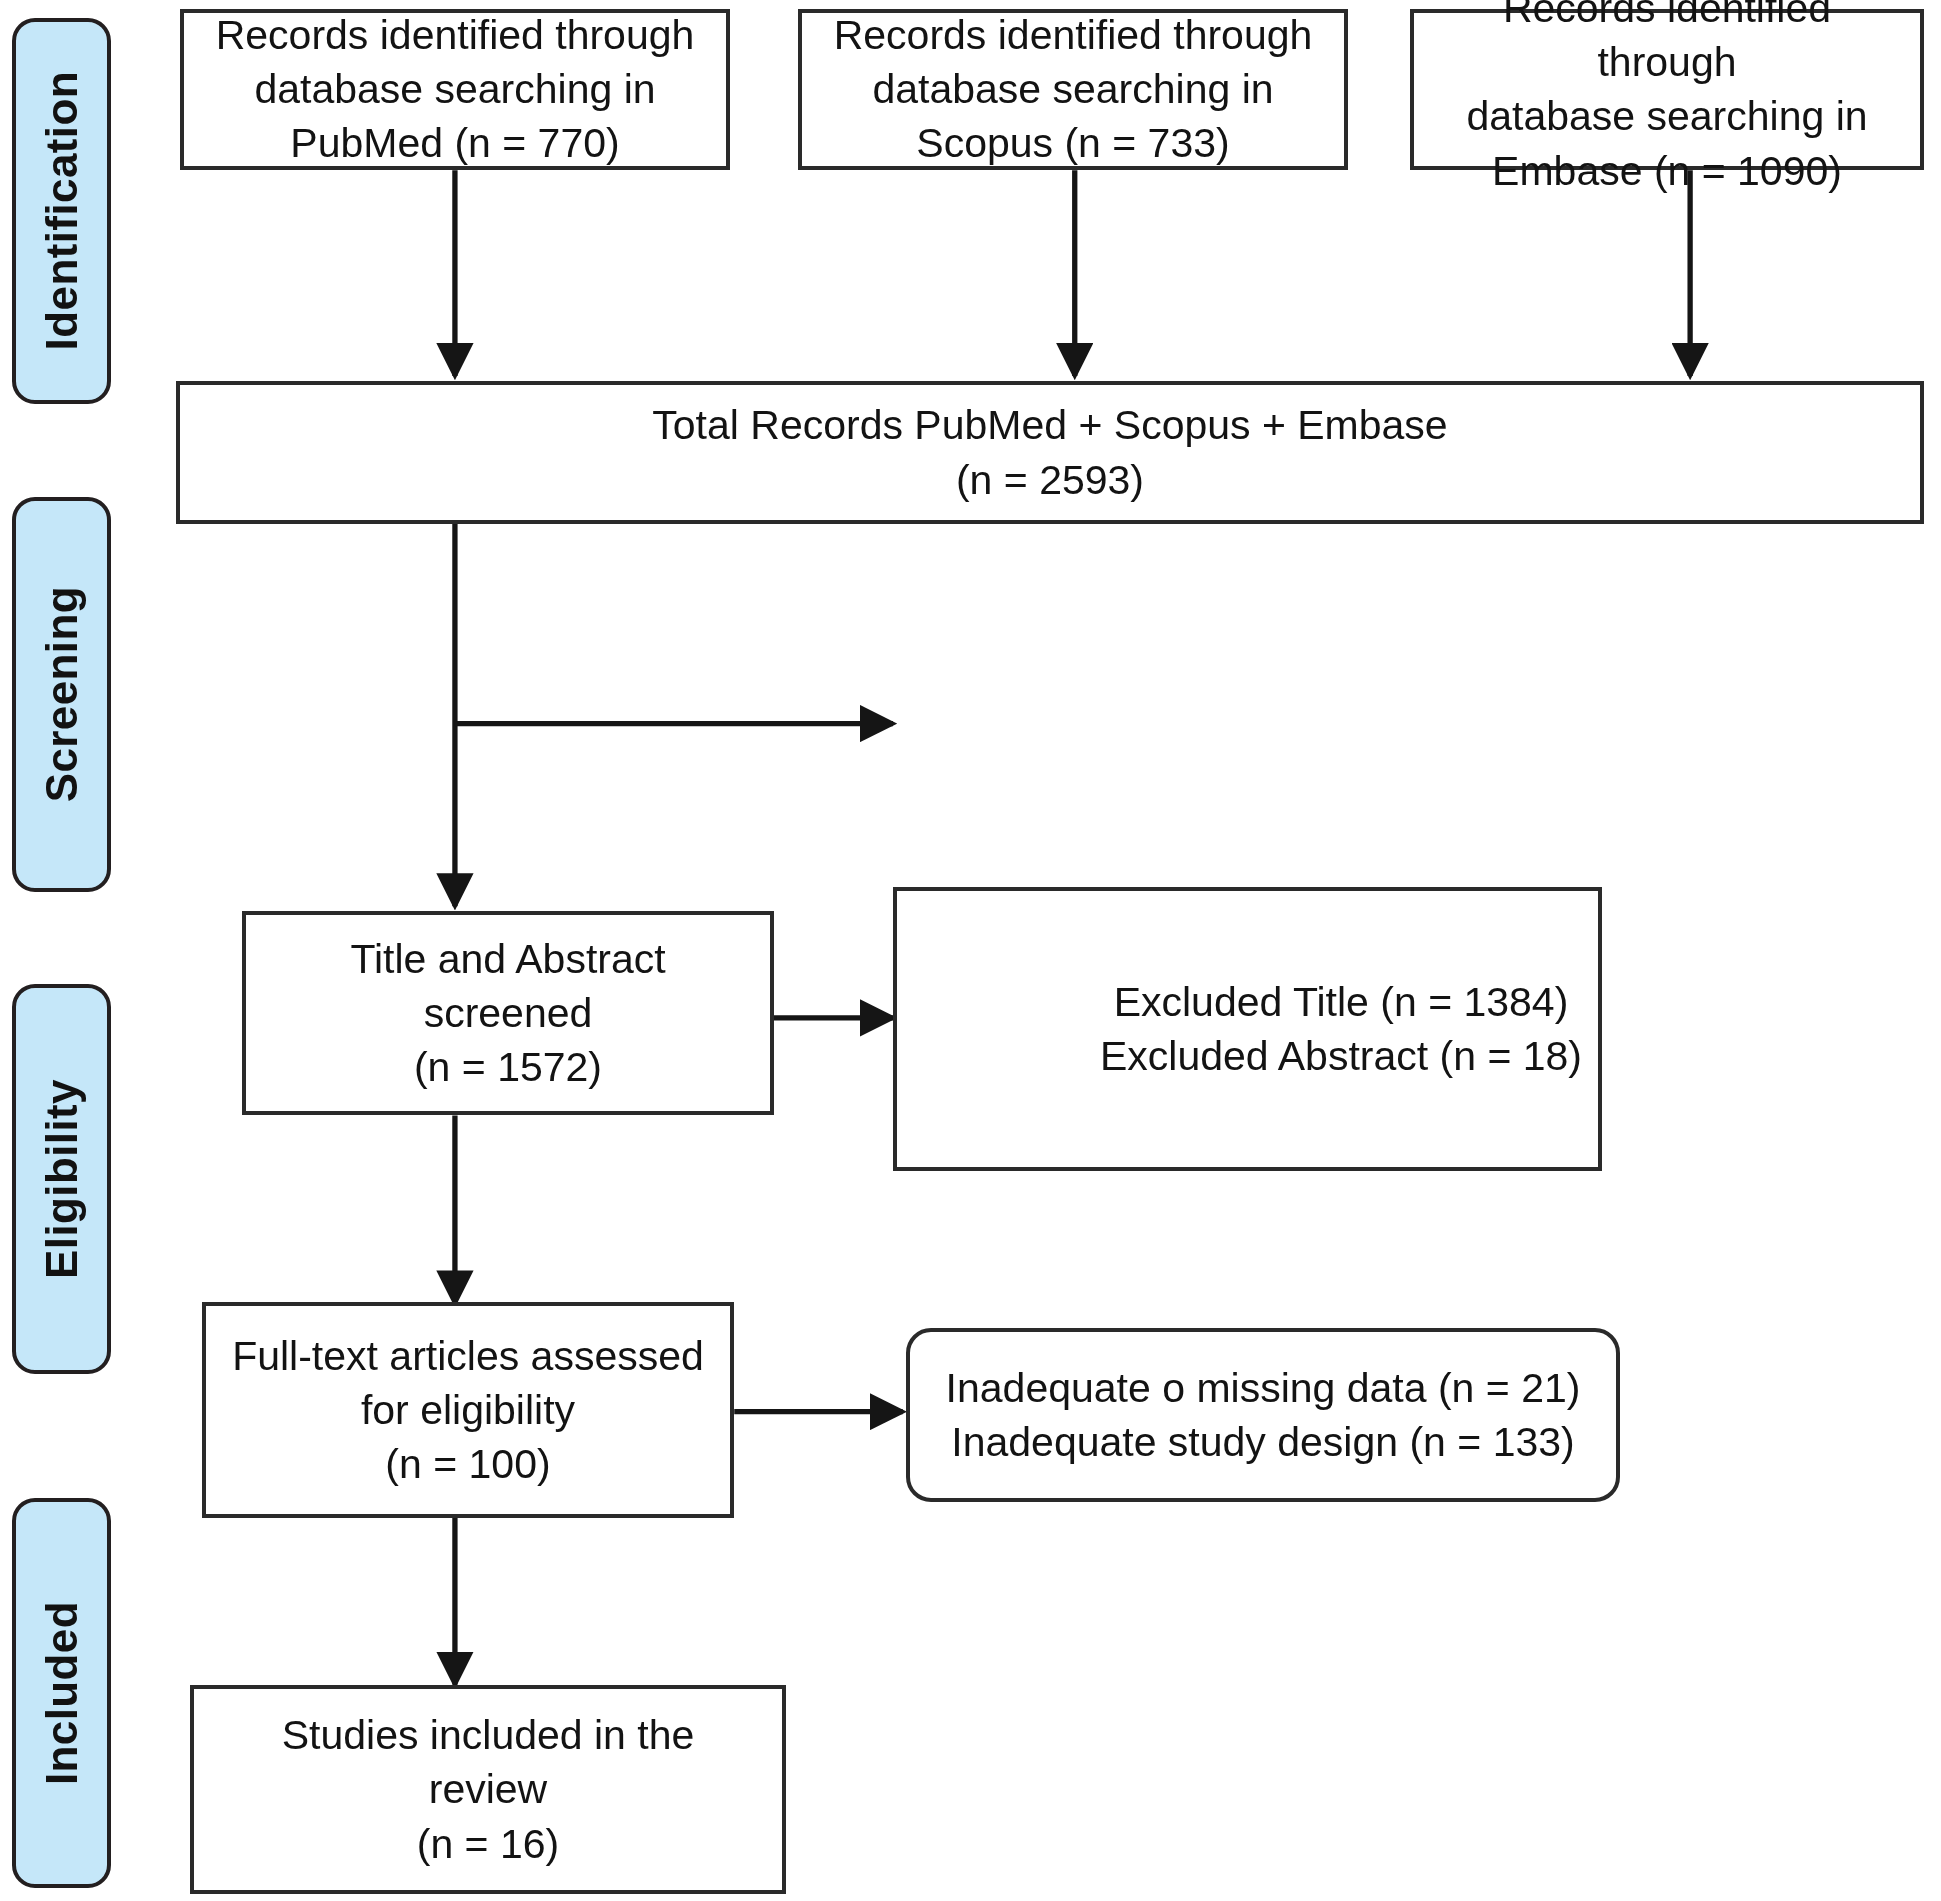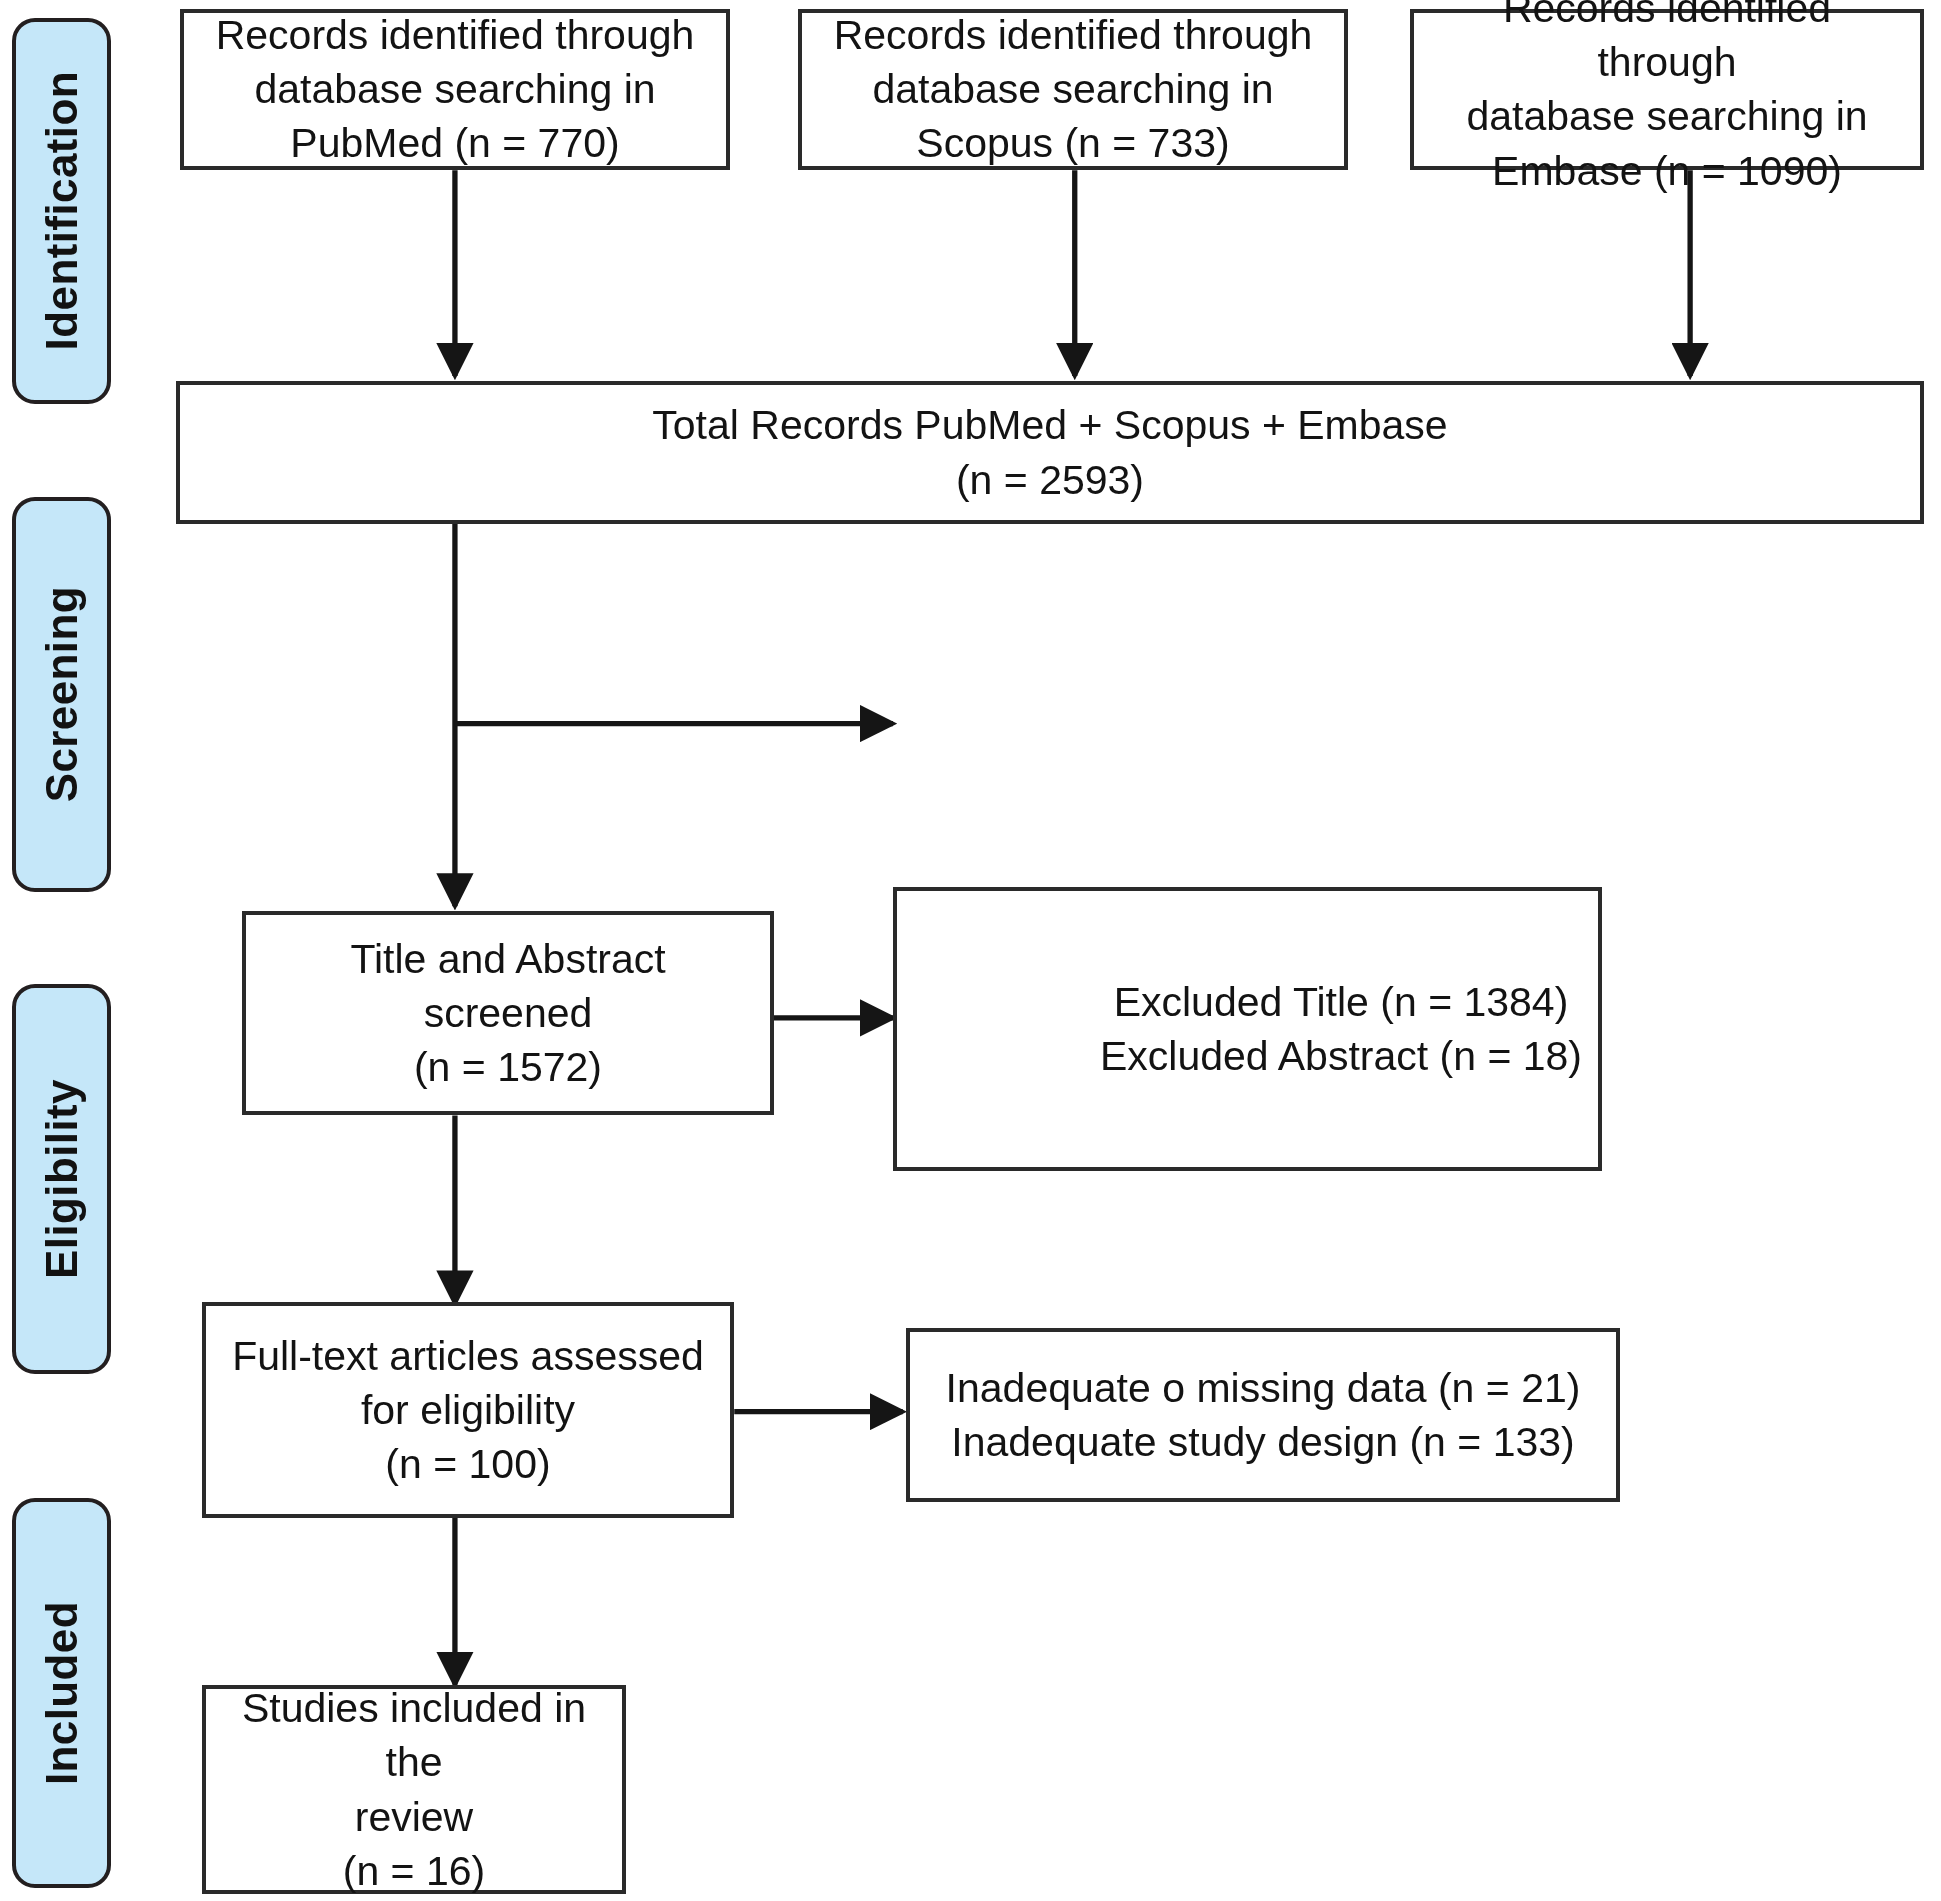--- a/index.html
+++ b/index.html
@@ -146,25 +146,25 @@
     <span class="box-text">Excluded Title (n = 1384)
 Excluded Abstract (n = 18)</span>
   </div>
 
   <div class="flow-box" style="left:202px; top:1302px; width:532px; height:216px;">
     <span class="box-text">Full-text articles assessed
 for eligibility
 (n = 100)</span>
   </div>
 
-  <div class="flow-box" style="left:906px; top:1328px; width:714px; height:174px;">
+  <div class="flow-box" style="left:906px; top:1328px; width:714px; height:174px;border-radius:25px;">
     <span class="box-text">Inadequate o missing data (n = 21)
 Inadequate study design (n = 133)</span>
   </div>
 
-  <div class="flow-box" style="left:202px; top:1685px; width:424px; height:209px;">
+  <div class="flow-box" style="left:190px; top:1685px; width:596px; height:209px;">
     <span class="box-text">Studies included in the
 review
 (n = 16)</span>
   </div>
 
 </div>
 
 
 </body></html>

